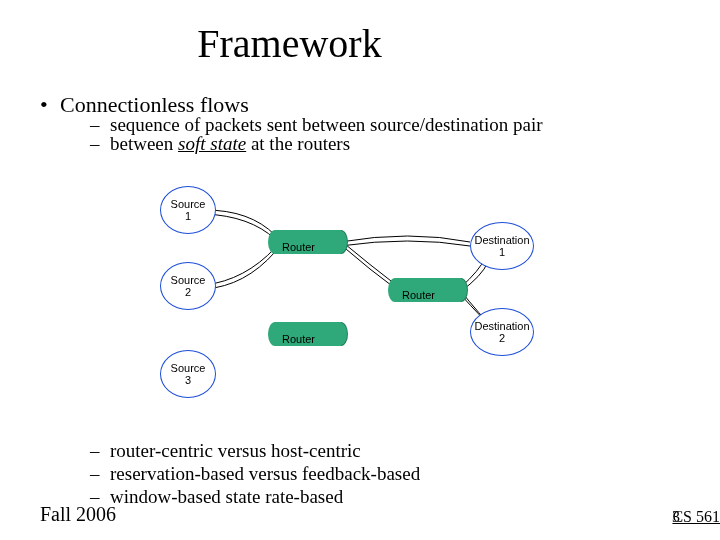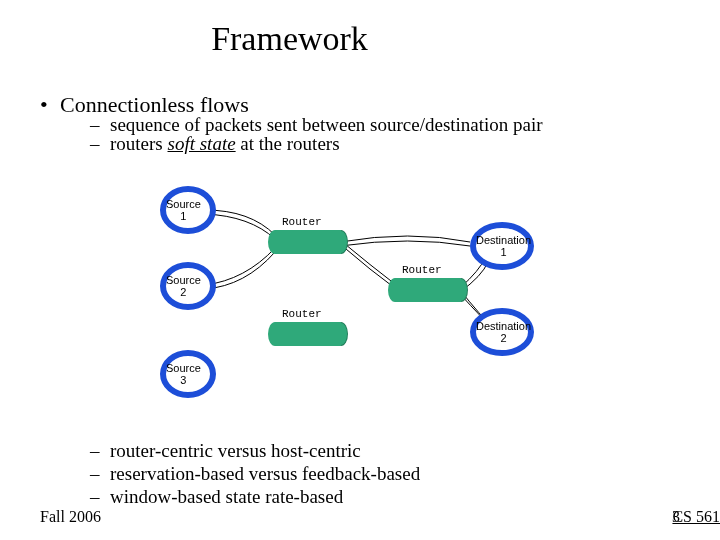--- a/index.html
+++ b/index.html
@@ -1,50 +1,50 @@
 <!DOCTYPE html>
 <html><head>
 <meta charset="utf-8">
 <style>
   * { box-sizing: border-box; margin: 0; padding: 0; }
   html, body { width: 720px; height: 540px; background: #fff; font-family: "Times New Roman", Times, serif; color: #000; }
   .slide { position: relative; width: 720px; height: 540px; }
-  .title { position: absolute; top: 20px; left: 0; width: 579px; text-align: center; font-size: 34px; }
+  .title { position: absolute; top: 20px; left: 0; width: 579px; text-align: center; font-size: 40px; }
   .b1 { position: absolute; left: 60px; font-size: 22px; margin-top: 12px; }
   .b1::before { content: "•"; position: absolute; left: -20px; }
   .b2 { position: absolute; left: 110px; font-size: 19px; }
   .b2::before { content: "–"; position: absolute; left: -20px; }
   .softstate { font-style: italic; margin-top: 12px; }
   .underline { text-decoration: underline; }
 
   .diagram { position: absolute; left: 150px; top: 180px; width: 430px; height: 220px; }
-  .node-circle { position: absolute; border: 6px solid #1d4ed8; border-radius: 50%; width: 56px; height: 48px; background: #fff; display: flex; align-items: center; text-align: center; font-family: Arial, Helvetica, sans-serif; font-size: 11px; line-height: 1.1; z-index: 3; }
-  .router-label { position: absolute; font-family: Liberation Mono, monospace; font-size: 11px; z-index: 4; }
+  .node-circle { position: absolute; border: 1px solid #1d4ed8; border-radius: 50%; width: 56px; height: 48px; background: #fff; display: flex; align-items: center; justify-content: center; text-align: center; font-family: Arial, Helvetica, sans-serif; font-size: 11px; line-height: 1.1; z-index: 3; }
+  .router-label { position: absolute; font-family: Liberation Sans, sans-serif; font-size: 11px; z-index: 4; margin-top: 25px; }
   .router-body { position: absolute; width: 66px; height: 24px; background: #2fa97a; z-index: 2; }
   .router-wrap { position: absolute; width: 66px; height: 24px; z-index: 2; }
   .router-wrap .cap { position: absolute; width: 14px; height: 24px; border-radius: 50%; background: #2fa97a; }
   .router-wrap .cap.left { left: -7px; }
   .router-wrap .cap.right { right: -7px; border: 1px solid rgba(0,0,0,0.25); }
   svg.wires { position: absolute; left: 0; top: 0; width: 430px; height: 220px; z-index: 1; }
 
-  .footer-left { position: absolute; left: 40px; bottom: 14px; font-size: 16px; }
+  .footer-left { position: absolute; left: 40px; bottom: 14px; font-size: 20px; }
   .footer-center { position: absolute; left: 0; width: 720px; text-align: right; bottom: 14px; font-size: 16px; text-decoration: underline; }
   .footer-right { position: absolute; right: 40px; bottom: 14px; font-size: 16px; }
 </style>
 </head>
 <body>
 
 <div class="slide">
 
   <div class="title">Framework</div>
 
   <div class="b1" style="top:80px;">Connectionless flows</div>
   <div class="b2" style="top:114px;">sequence of packets sent between source/destination pair</div>
   <div class="b2" style="top:133px;">
-    <span>routers </span><span class="softstate underline">soft state</span><span> at the routers</span>
+    <span>between </span><span class="softstate underline">soft state</span><span> at the routers</span>
   </div>
 
   <div class="diagram">
     <svg class="wires">
       <path d="M55 30 Q100 30 125 55" stroke="#000" fill="none" stroke-width="1"></path>
       <path d="M55 34 Q100 36 125 59" stroke="#000" fill="none" stroke-width="1"></path>
       <path d="M55 105 Q95 100 125 68" stroke="#000" fill="none" stroke-width="1"></path>
       <path d="M55 109 Q95 106 125 72" stroke="#000" fill="none" stroke-width="1"></path>
       <path d="M190 60 Q220 85 250 108" stroke="#000" fill="none" stroke-width="1"></path>
       <path d="M190 64 Q220 90 250 112" stroke="#000" fill="none" stroke-width="1"></path>

